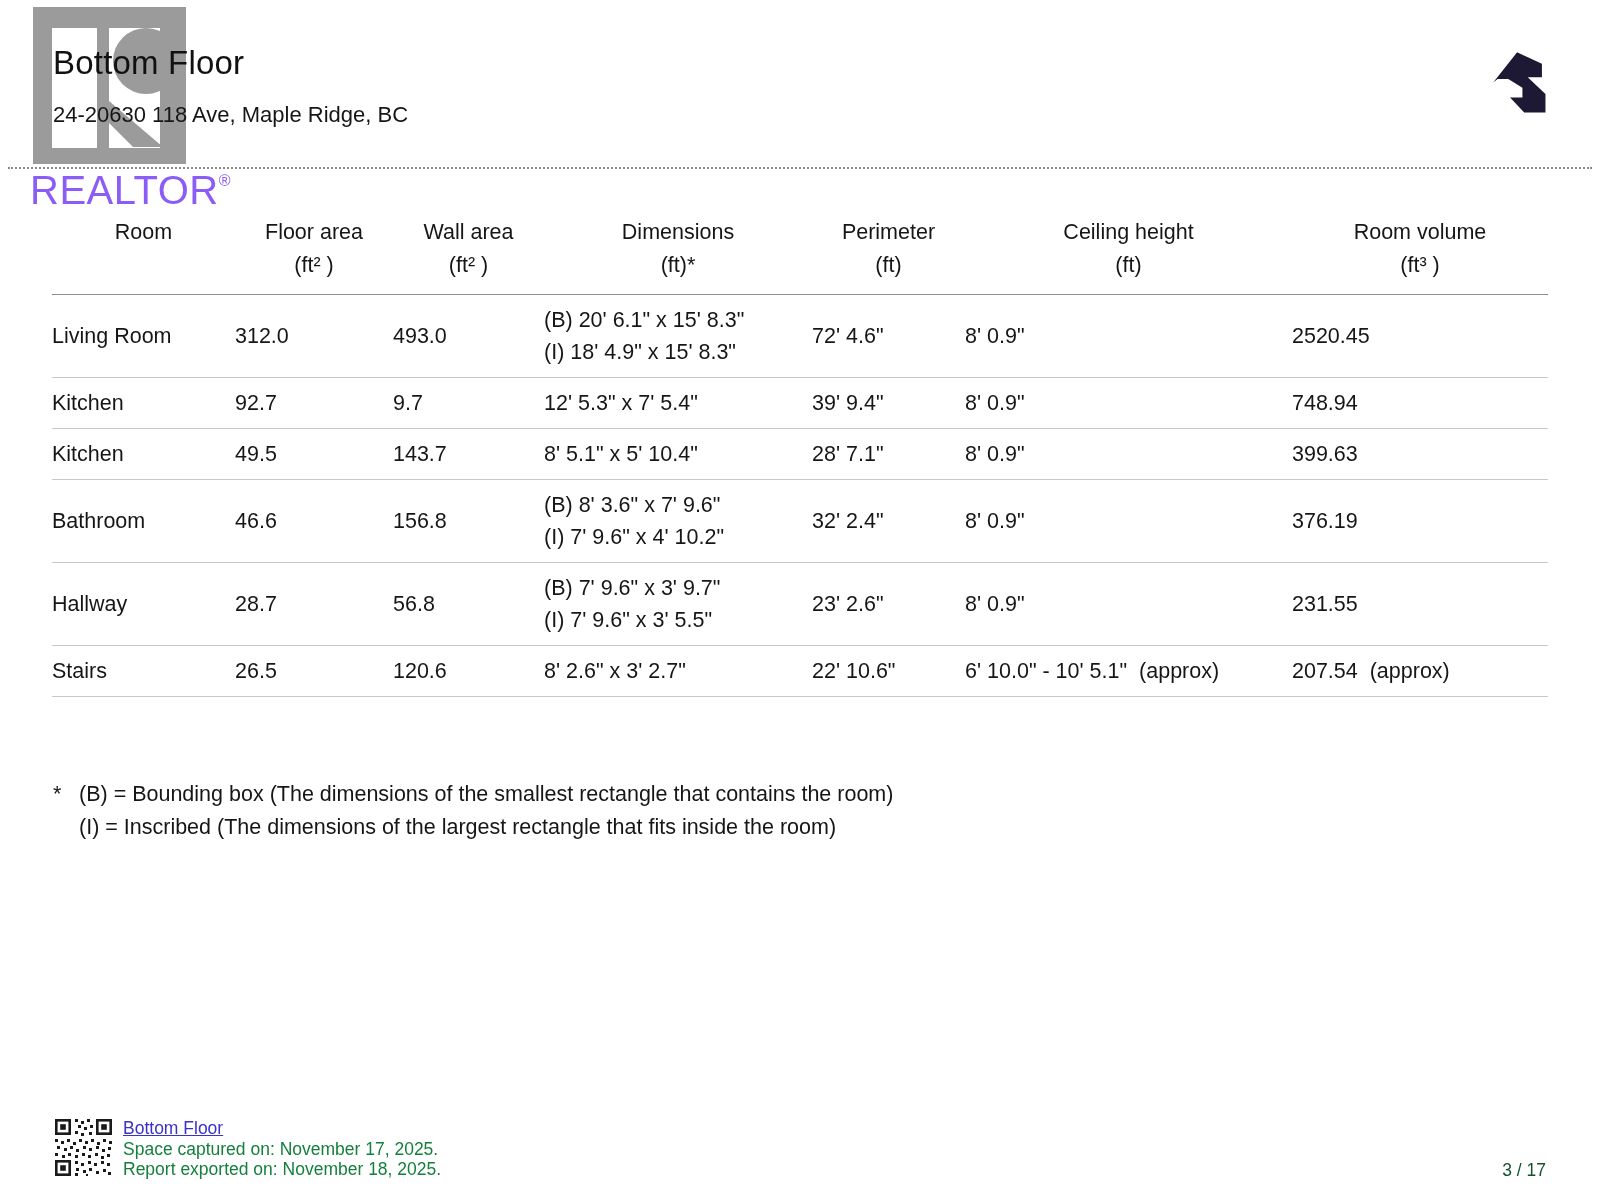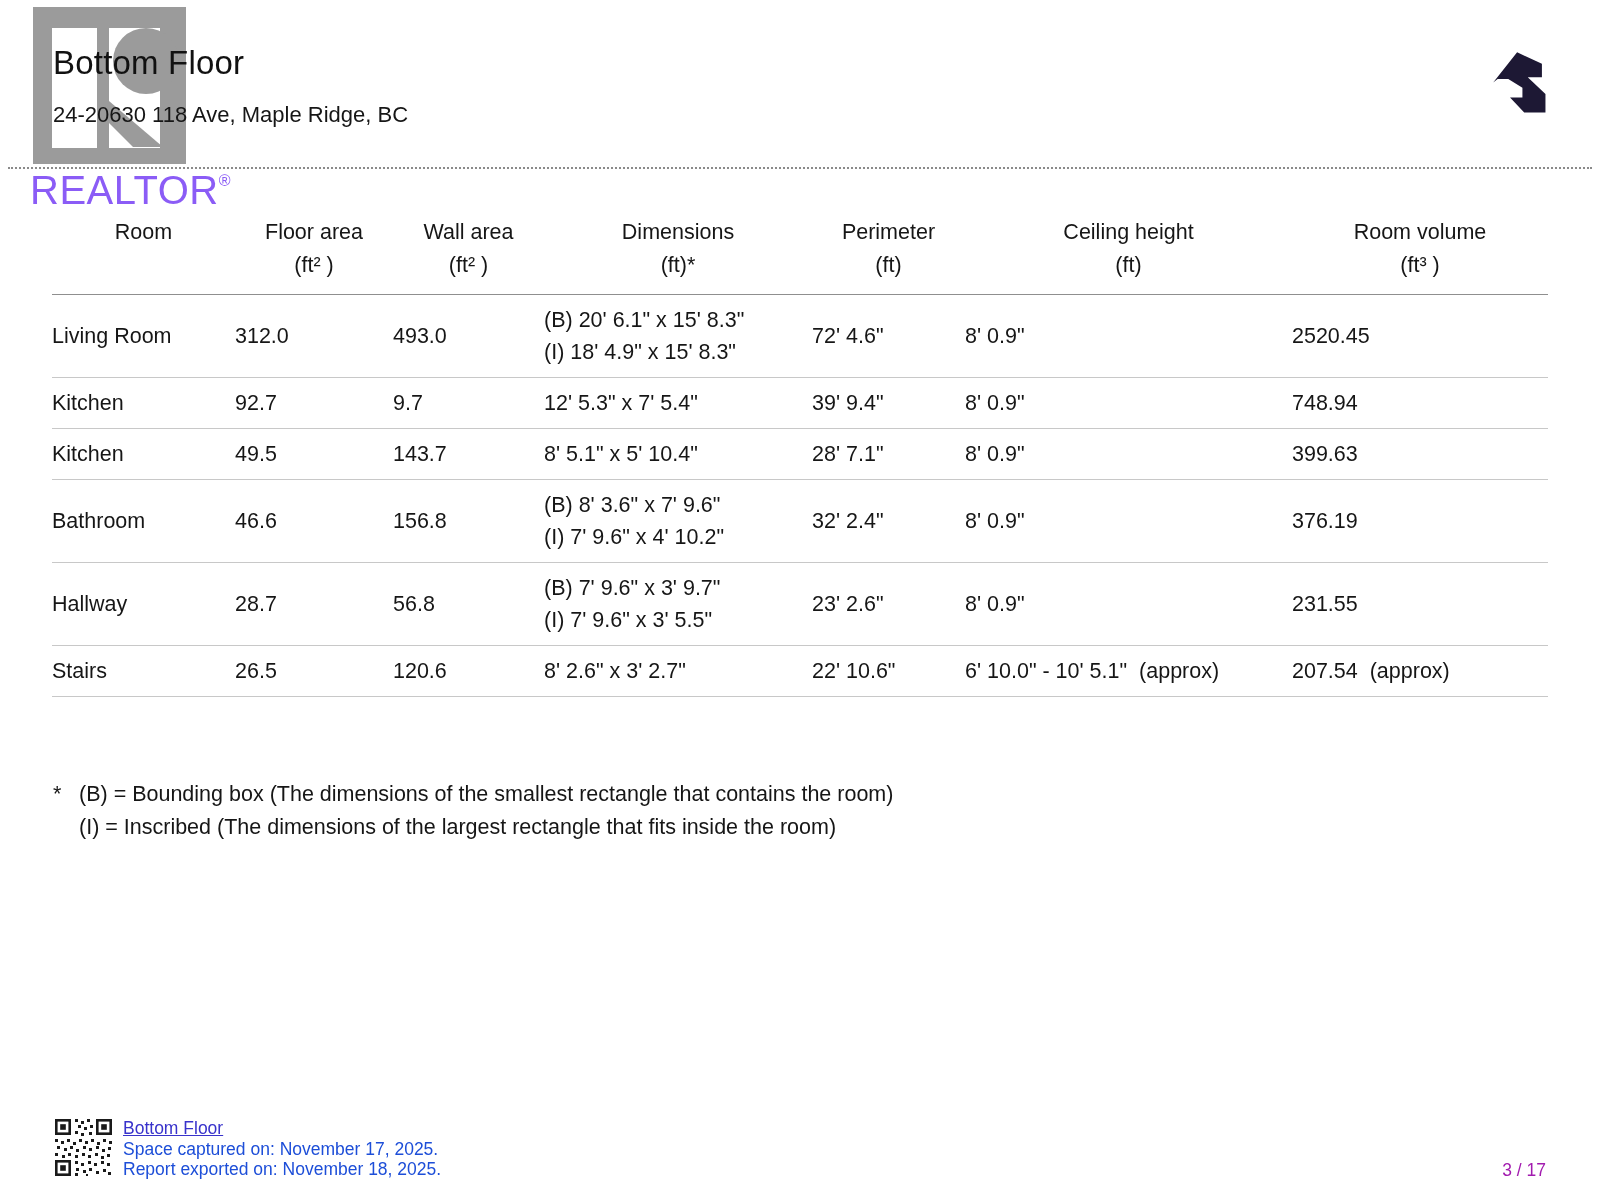--- a/index.html
+++ b/index.html
@@ -37,22 +37,22 @@
     white-space: pre-wrap;
   }
   
   .footnote { position: absolute; left: 53px; top: 778px; font-size: 21.5px; line-height: 33px; }
   .fn-row { display: flex; }
   .fn-star { width: 26px; font-size: 21.5px; }
   
   .qr { position: absolute; left: 55px; top: 1119px; }
   .footer-text { position: absolute; left: 123px; top: 1118px; font-size: 17.5px; line-height: 20.5px; }
   .footer-link { color: #3832cb; text-decoration: underline; cursor: pointer; }
-  .footer-muted { color: #1d4ed8; }
-  .page-number { position: absolute; right: 54px; top: 1160px; font-size: 17.5px; color: #a21caf; }
+  .footer-muted { color: #15803d; }
+  .page-number { position: absolute; right: 54px; top: 1160px; font-size: 17.5px; color: #14532d; }
 </style>
 </head>
 <body>
 
 <div class="watermark-box">
   <svg width="153" height="157" viewBox="0 0 153 157">
     <rect x="0" y="0" width="153" height="157" fill="#9b9b9b"></rect>
     <rect x="19" y="21" width="45" height="120" fill="#ffffff"></rect>
     <rect x="76" y="21" width="51" height="120" fill="#ffffff"></rect>
     <circle cx="113" cy="54" r="33" fill="#9b9b9b"></circle>

